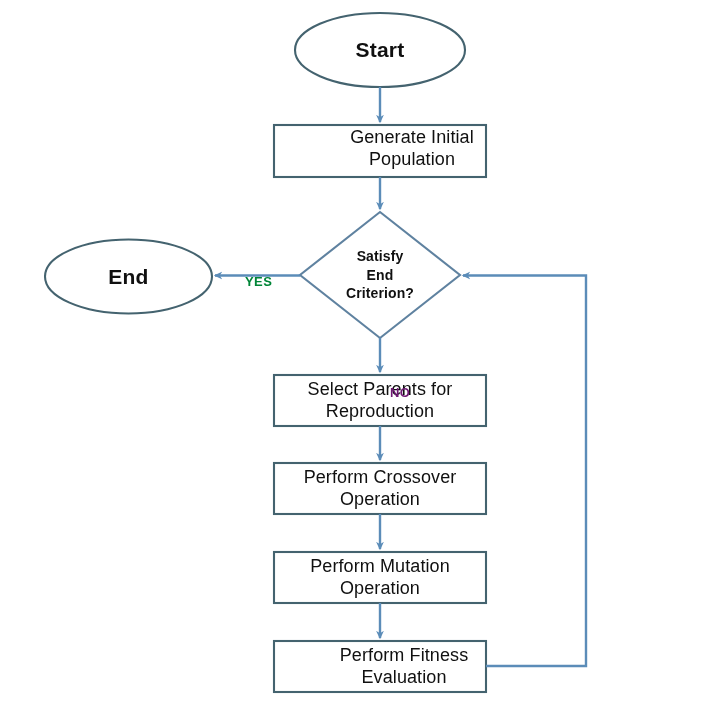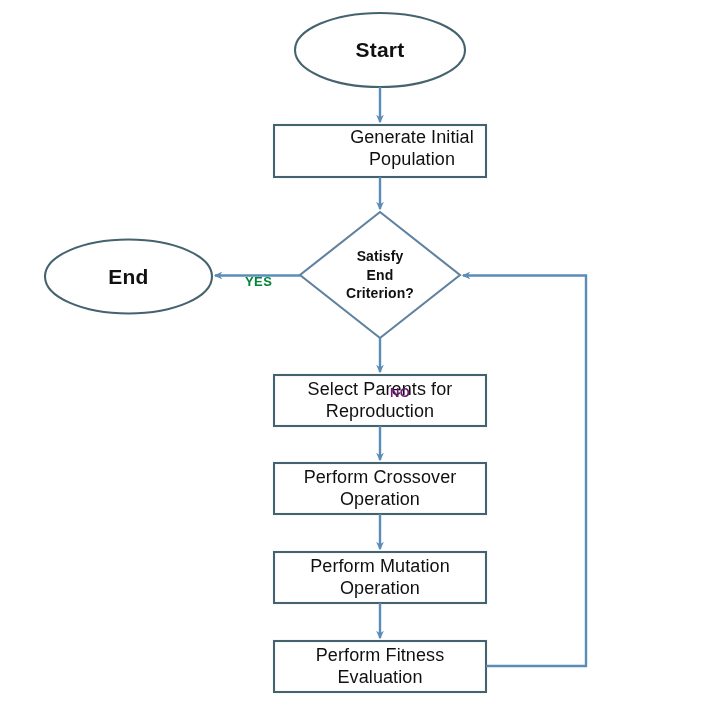--- a/index.html
+++ b/index.html
@@ -118,20 +118,20 @@
 
   <div class="node-label process-label" style="left:274px; top:375px; width:212px; height:51px;">Select Parents for
 Reproduction</div>
 
   <div class="node-label process-label" style="left:274px; top:463px; width:212px; height:51px;">Perform Crossover
 Operation</div>
 
   <div class="node-label process-label" style="left:274px; top:552px; width:212px; height:51px;">Perform Mutation
 Operation</div>
 
-  <div class="node-label process-label" style="left:274px; top:641px; width:212px; height:51px;">Perform Fitness
+  <div class="node-label process-label" style="left:274px; top:641px; width:212px; height:51px;padding-left:24px;">Perform Fitness
 Evaluation</div>
 
   <div class="edge-label" style="left:245px; top:250px; color:#008537;">YES</div>
 
   <div class="edge-label" style="left:390px; top:361px; color:#701a75;">NO</div>
 
 </div>
 
 </body></html>

